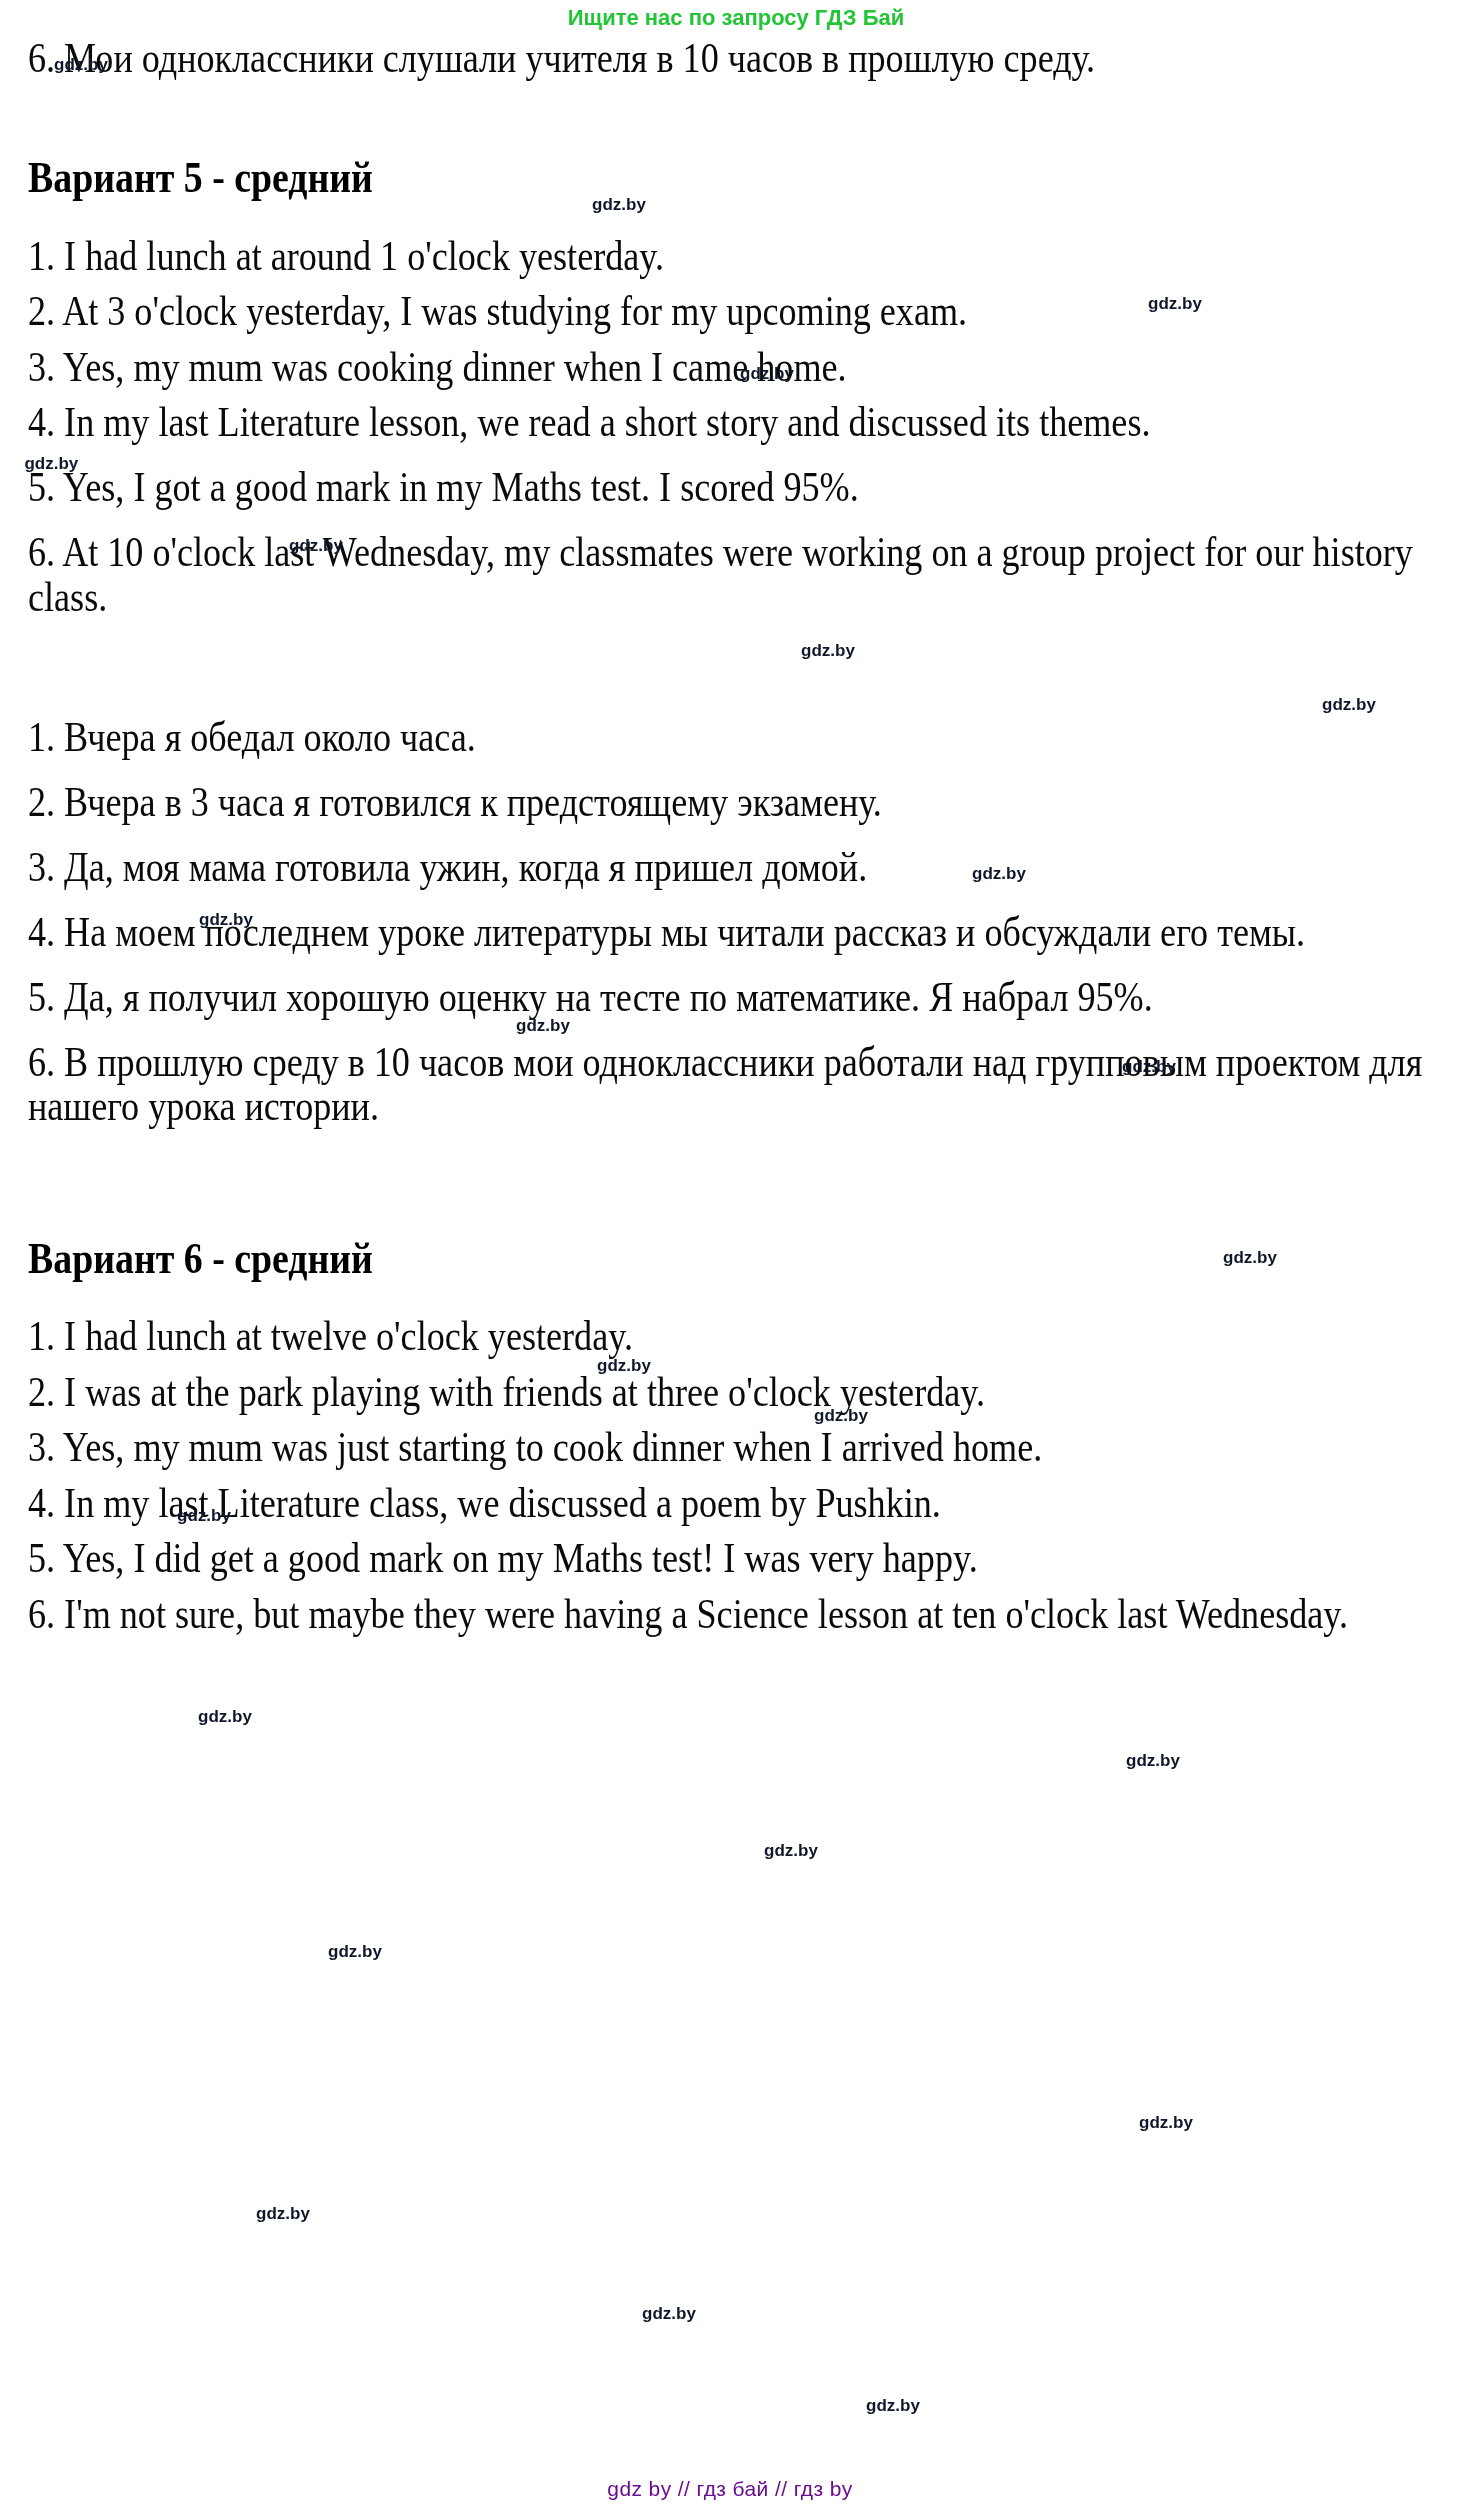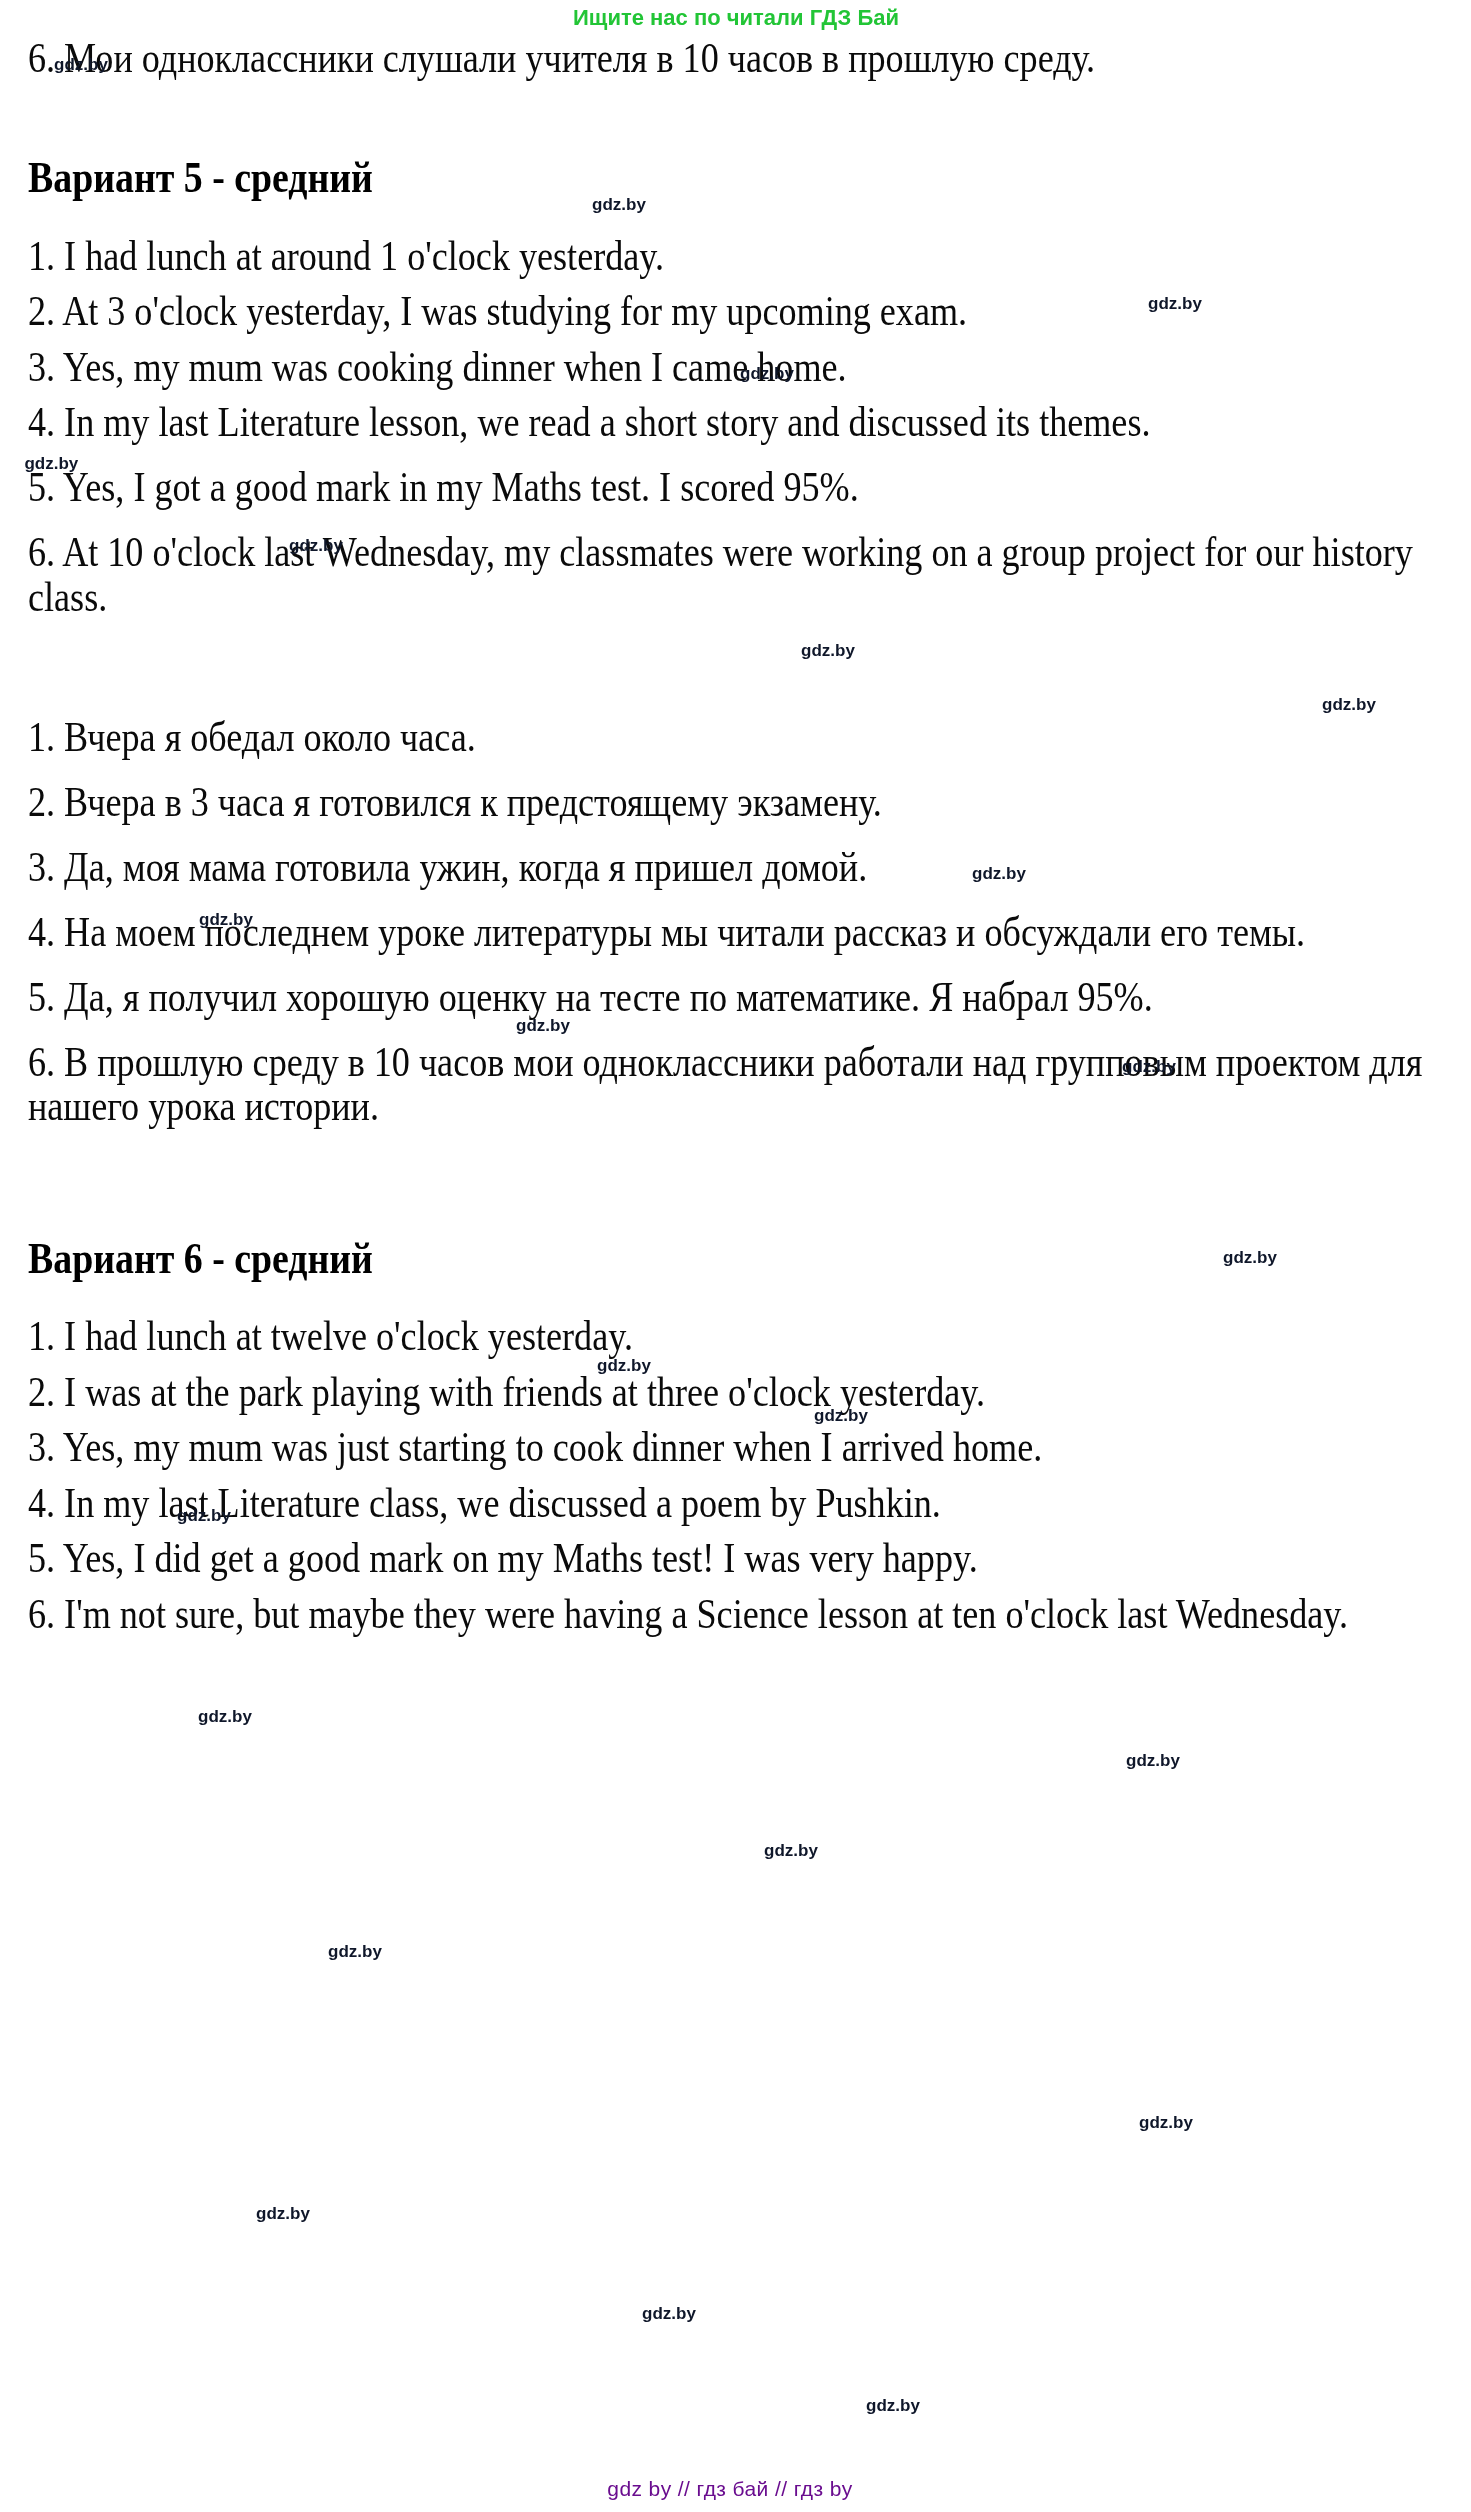--- a/index.html
+++ b/index.html
@@ -104,21 +104,21 @@
     font-size: 21px;
     color: #6a0d8f;
     letter-spacing: 0.4px;
     white-space: nowrap;
   }
 </style>
 </head>
 <body>
 
 <div class="promo-bar">
-  <span class="promo-text">Ищите нас по читали ГДЗ Бай</span>
+  <span class="promo-text">Ищите нас по запросу ГДЗ Бай</span>
 </div>
 
 <div class="doc">
 
   <div class="line para">6. Мои одноклассники слушали учителя в 10 часов в прошлую среду.</div>
 
   <div class="sp-xl"></div>
 
   <div class="heading">Вариант 5 - средний</div>
 

